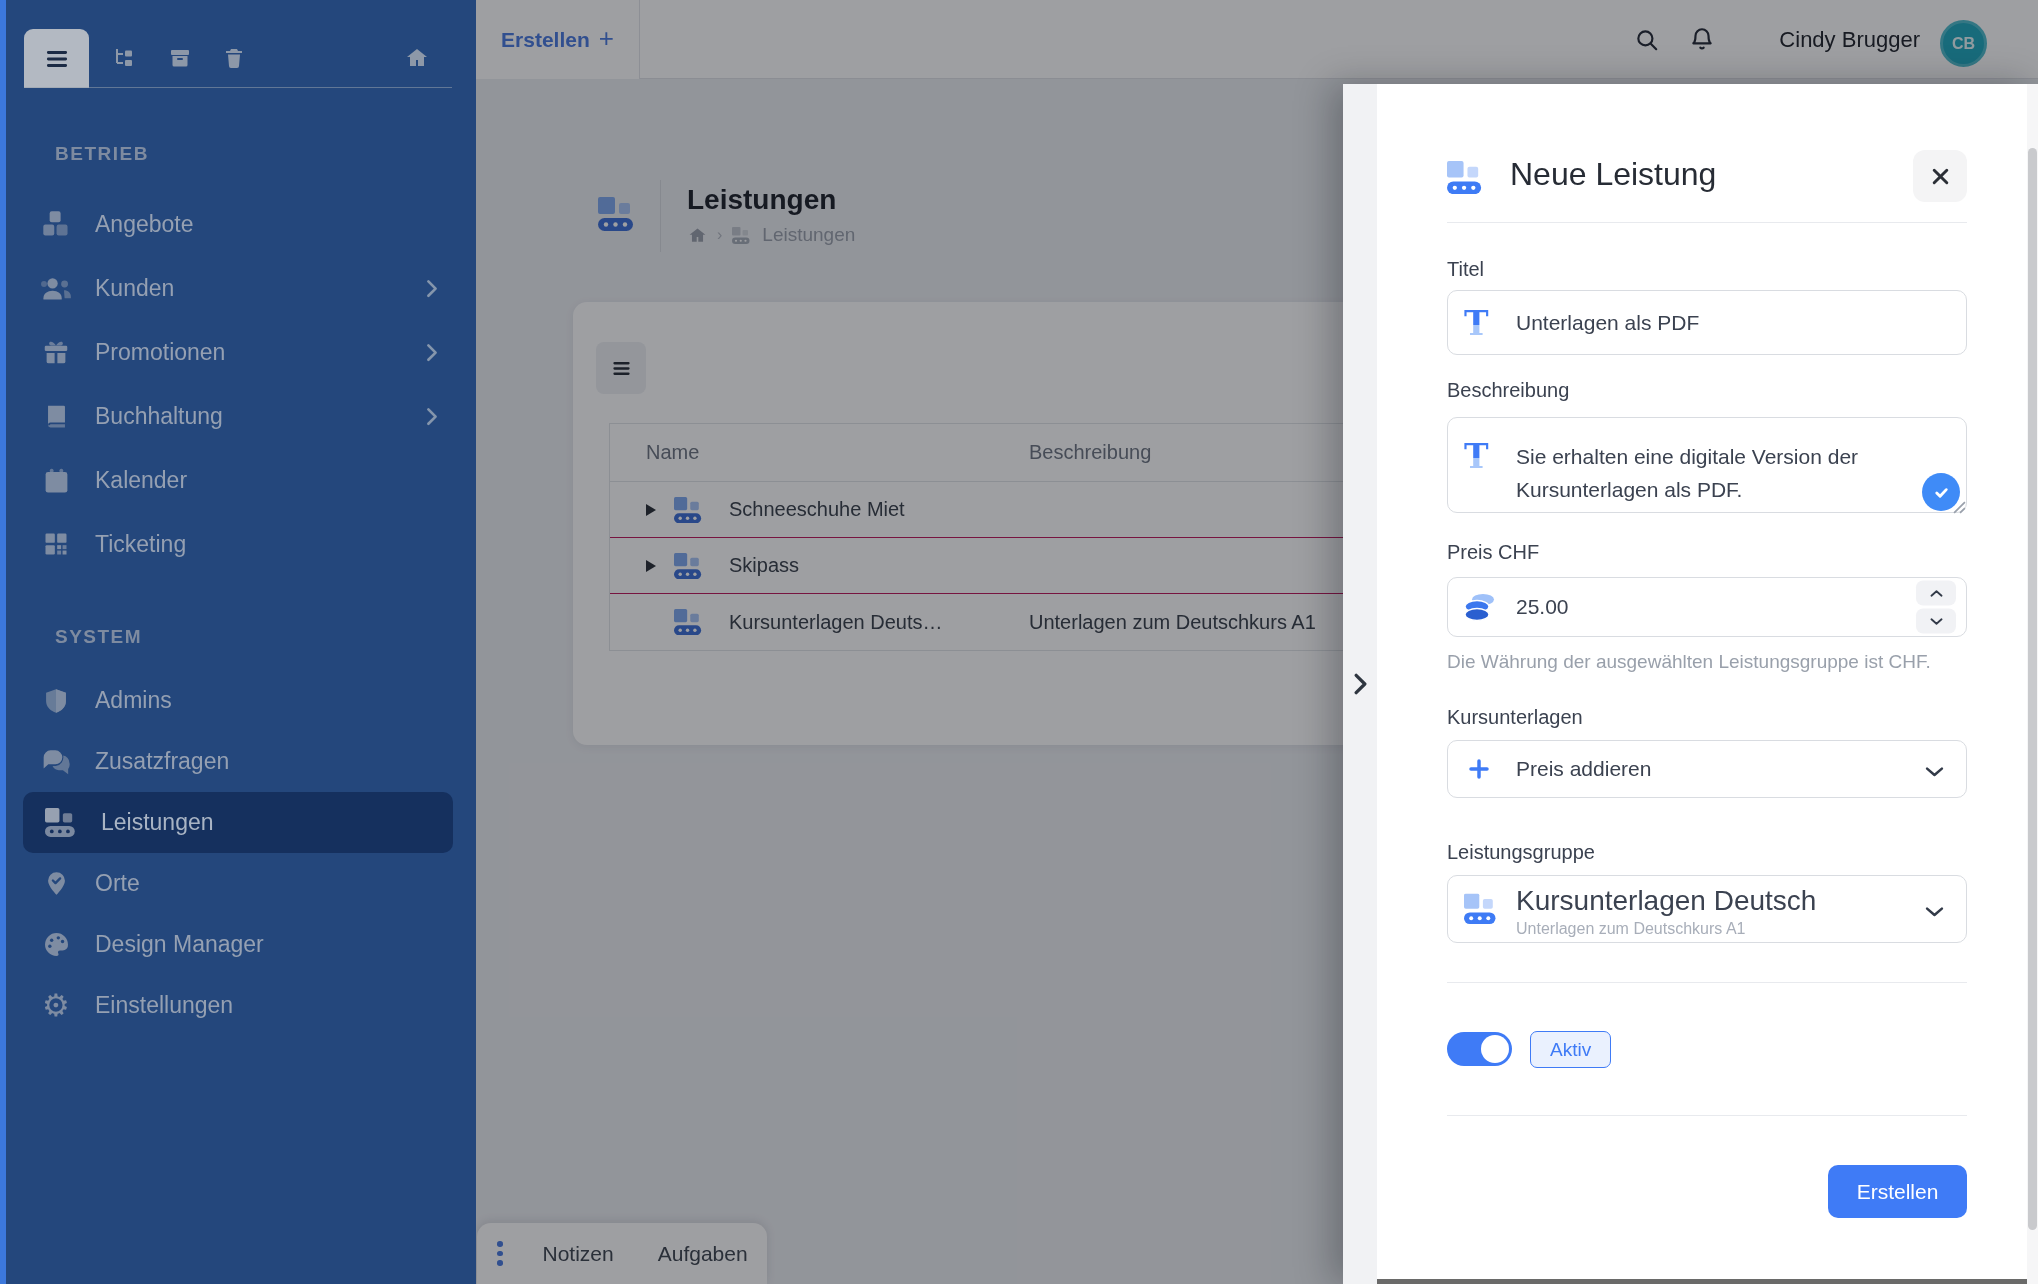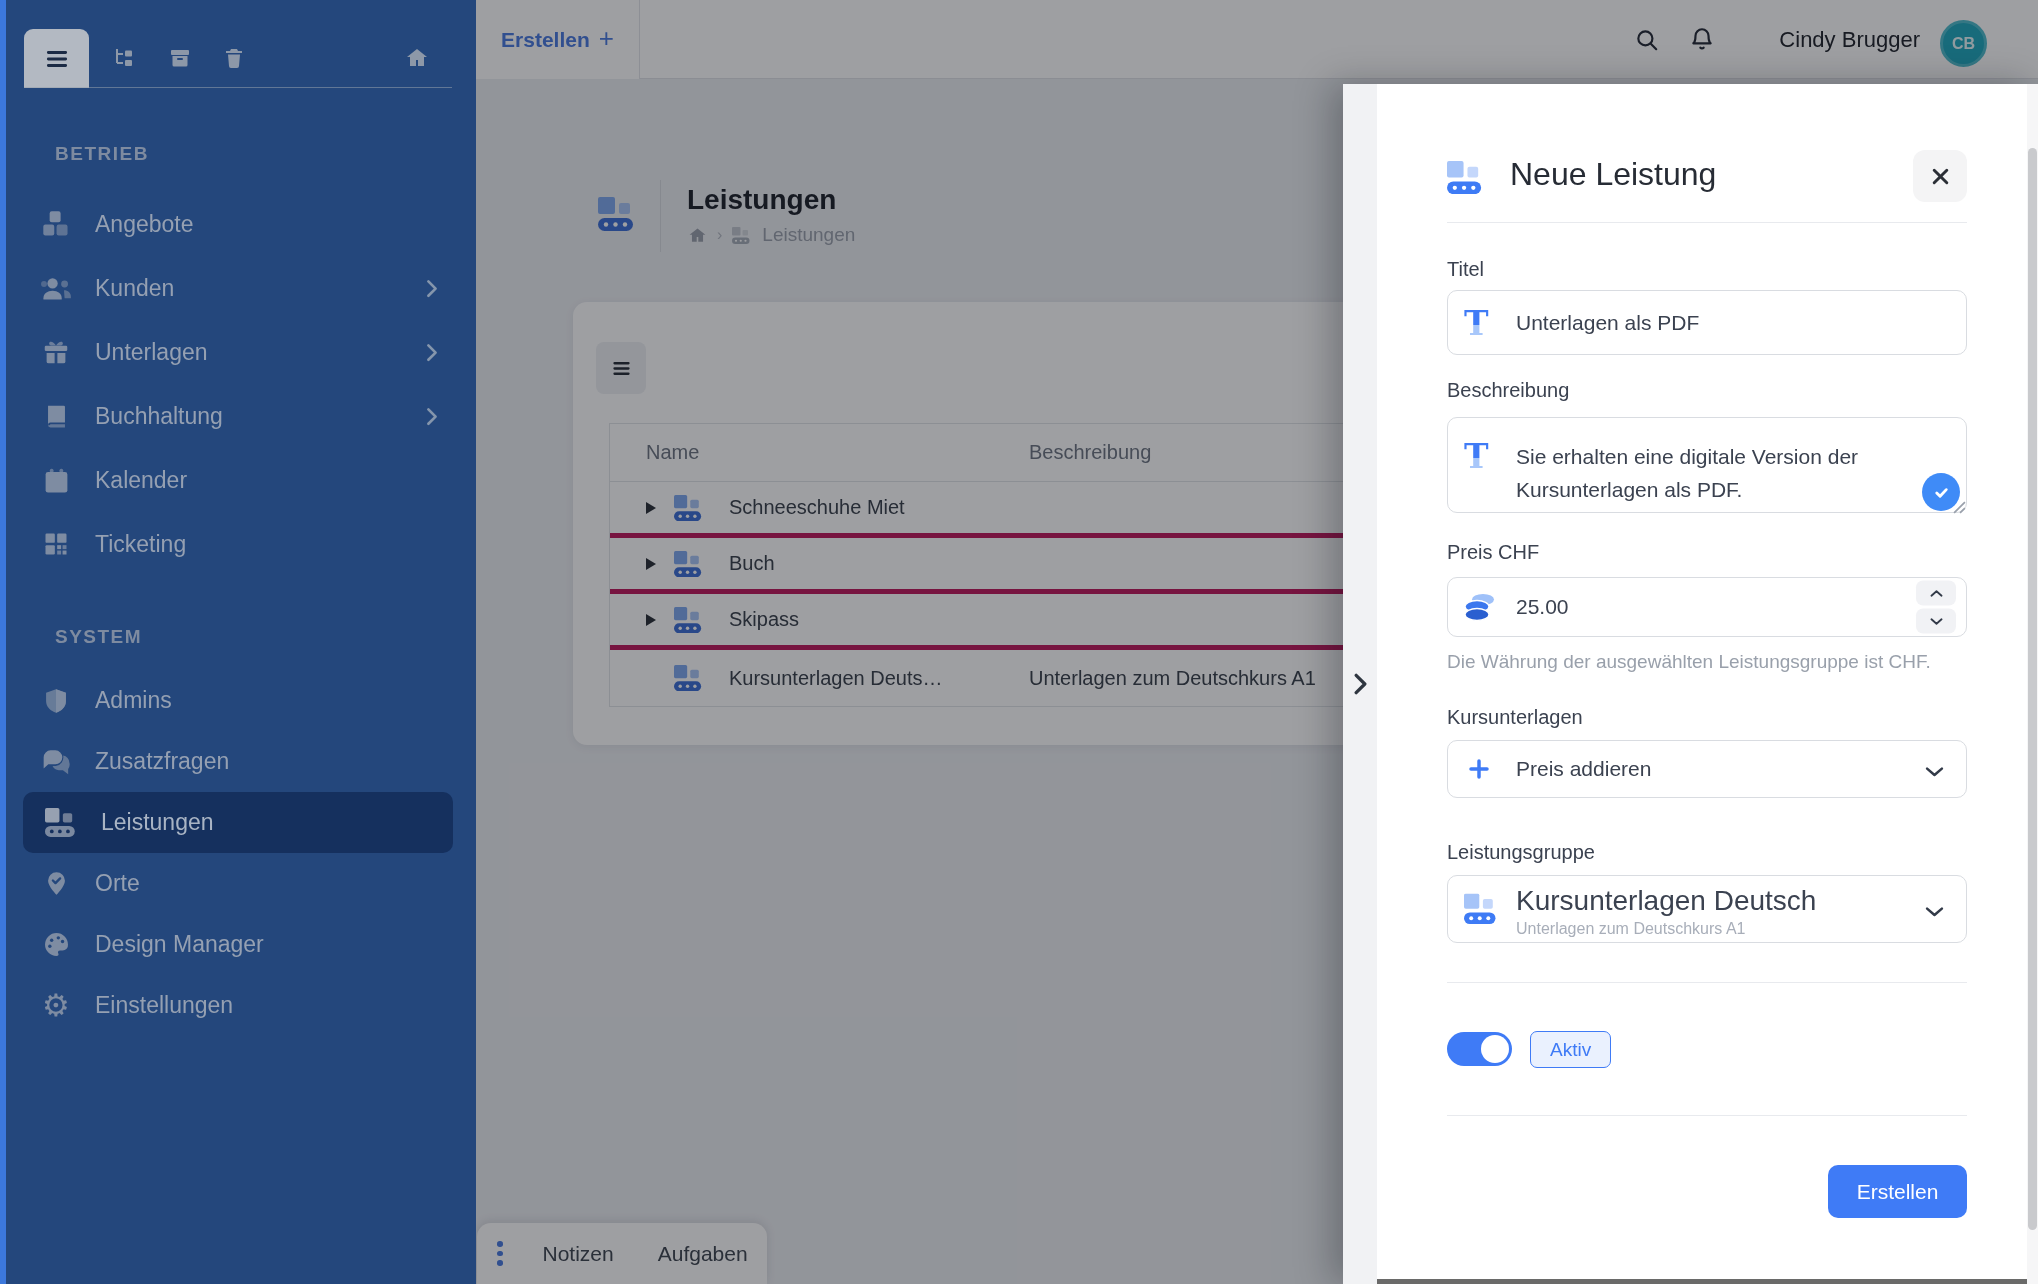--- a/index.html
+++ b/index.html
@@ -41,21 +41,21 @@
   .bc-home{width:19px;height:19px;color:#9AA1AC;}
   .bc-sep{font-size:16px;color:#B3B9C2;}
   .bc-blocks{width:20px;height:17px;}
   .bc-label{font-size:19px;}
 
   .card{position:absolute;left:97px;top:302px;width:1100px;height:443px;background:#fff;border-radius:14px;box-shadow:0 2px 10px rgba(30,40,60,.07);}
   .card-menu-btn{position:absolute;left:23px;top:40px;width:50px;height:52px;background:#EEF0F3;border-radius:8px;display:flex;align-items:center;justify-content:center;color:#272D37;}
   .card-menu-btn svg{width:21px;height:21px;}
   .ltable{position:absolute;left:36px;top:121px;width:1028px;border:1px solid #E2E4E8;border-right:none;}
   .lt-head{display:flex;align-items:center;height:58px;border-bottom:1px solid #E2E4E8;color:#6E7683;font-size:20px;}
-  .lt-row{display:flex;align-items:center;height:56px;border-bottom:5px solid #be185d;color:#3A414C;font-size:20px;}
+  .lt-row{display:flex;align-items:center;height:56px;border-bottom:1px solid #be185d;color:#3A414C;font-size:20px;}
   .lt-row:last-child{border-bottom:none;}
   .col-name{width:419px;display:flex;align-items:center;padding-left:36px;}
   .col-besch{flex:1;}
   .lt-caret{width:28px;flex:0 0 28px;display:flex;align-items:center;}
   .caret-tri{width:0;height:0;border-left:10px solid #2A2F38;border-top:6.5px solid transparent;border-bottom:6.5px solid transparent;}
   .lt-blocks{width:31px;height:26px;flex:0 0 31px;margin-right:24px;}
   .lt-head .col-name{padding-left:36px;}
 
   .bottom-panel{position:absolute;left:1px;top:1223px;width:290px;height:61px;background:#fff;border-radius:14px 14px 0 0;box-shadow:0 -2px 10px rgba(30,40,60,.12);display:flex;align-items:center;padding-left:20px;}
   .dots-v{display:flex;flex-direction:column;gap:4px;margin-right:18px;}
@@ -204,37 +204,20 @@
                 <i class="caret-tri"></i>
               </span>
             <span class="lt-blocks blk-main"><svg viewBox="0 0 40 34">
                   <rect x="0" y="0" width="17" height="17" rx="2" fill="var(--b2)"></rect>
                   <rect x="21" y="6" width="11" height="11" rx="2" fill="var(--b3)"></rect>
                   <rect x="0" y="21" width="35" height="13" rx="6.5" fill="var(--b1)"></rect>
                   <circle cx="8" cy="27.5" r="2.2" fill="var(--bd)"></circle>
                   <circle cx="17.5" cy="27.5" r="2.2" fill="var(--bd)"></circle>
                   <circle cx="27" cy="27.5" r="2.2" fill="var(--bd)"></circle>
                 </svg></span>
-            <span>Buch</span>
-          </span>
-          <span class="col-besch"></span>
-        </div>
-        <div class="lt-row">
-          <span class="col-name">
-            <span class="lt-caret">
-                <i class="caret-tri"></i>
-              </span>
-            <span class="lt-blocks blk-main"><svg viewBox="0 0 40 34">
-                  <rect x="0" y="0" width="17" height="17" rx="2" fill="var(--b2)"></rect>
-                  <rect x="21" y="6" width="11" height="11" rx="2" fill="var(--b3)"></rect>
-                  <rect x="0" y="21" width="35" height="13" rx="6.5" fill="var(--b1)"></rect>
-                  <circle cx="8" cy="27.5" r="2.2" fill="var(--bd)"></circle>
-                  <circle cx="17.5" cy="27.5" r="2.2" fill="var(--bd)"></circle>
-                  <circle cx="27" cy="27.5" r="2.2" fill="var(--bd)"></circle>
-                </svg></span>
             <span>Skipass</span>
           </span>
           <span class="col-besch"></span>
         </div>
         <div class="lt-row">
           <span class="col-name">
             <span class="lt-caret"></span>
             <span class="lt-blocks blk-main"><svg viewBox="0 0 40 34">
                   <rect x="0" y="0" width="17" height="17" rx="2" fill="var(--b2)"></rect>
                   <rect x="21" y="6" width="11" height="11" rx="2" fill="var(--b3)"></rect>
@@ -330,21 +313,21 @@
       </div>
       <div class="side-item">
         <span class="si-ic">
             <svg width="30" height="30" viewBox="0 0 24 24" fill="currentColor">
               <rect x="3" y="7" width="18" height="4.2" rx="1"></rect>
               <path d="M4.5 12.8h6.4V21H6a1.5 1.5 0 0 1-1.5-1.5Z"></path>
               <path d="M13.1 12.8h6.4v6.7A1.5 1.5 0 0 1 18 21h-4.9Z"></path>
               <path d="M12 6.8C10 3.3 6.5 2.8 6.5 5.3c0 1.5 2.5 1.5 5.5 1.5Zm0 0c2-3.5 5.5-4 5.5-1.5 0 1.5-2.5 1.5-5.5 1.5Z" opacity=".8"></path>
             </svg>
           </span>
-        <span class="si-label">Unterlagen</span>
+        <span class="si-label">Promotionen</span>
         <span class="si-chev"><svg viewBox="0 0 10 16" fill="none" stroke="currentColor" stroke-width="2.2" stroke-linecap="round" stroke-linejoin="round">
               <path d="m2 2 6 6-6 6"></path>
             </svg></span>
       </div>
       <div class="side-item">
         <span class="si-ic">
             <svg width="29" height="29" viewBox="0 0 24 24" fill="currentColor">
               <path d="M5 3h13a1 1 0 0 1 1 1v13H7a2 2 0 0 0-2 2Z"></path>
               <path d="M5 19a2 2 0 0 0 2 2h12v-2.6H7A1.4 1.4 0 0 1 5 19Z" opacity=".7"></path>
             </svg>

